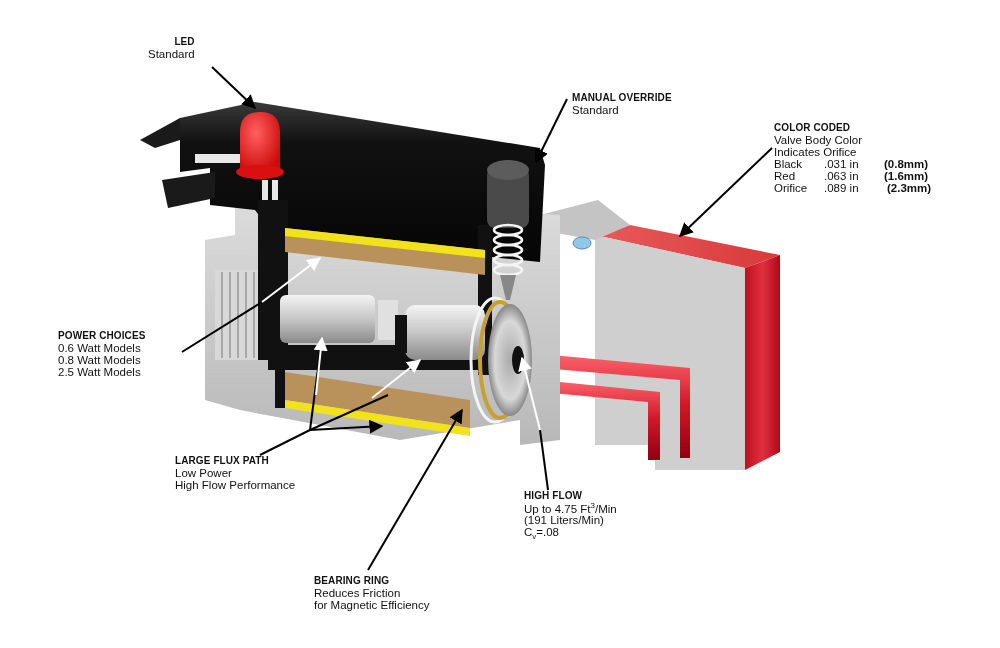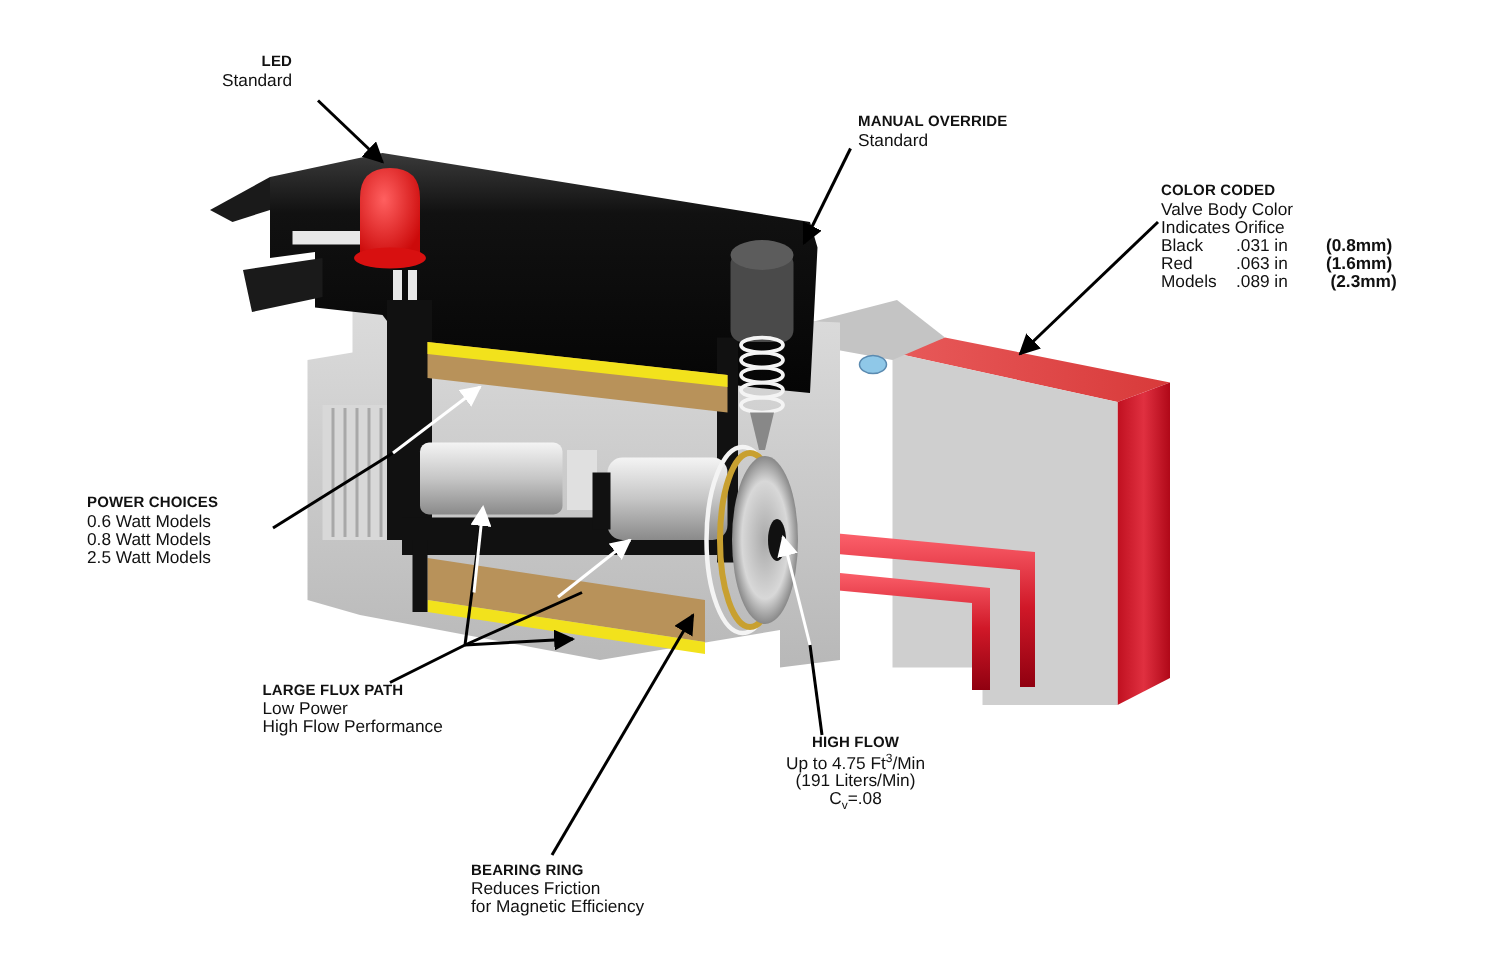--- a/index.html
+++ b/index.html
@@ -161,21 +161,21 @@
     <line x1="548" y1="490" x2="540" y2="430" stroke="#000"></line>
     <line x1="540" y1="430" x2="522" y2="358" stroke="#fff" marker-end="url(#ahw)"></line>
   </g>
 </svg>
 
 <div class="label" style="left:170px; top:37px; text-align:right;">
   <div class="title">LED</div>
   <span class="line" style="margin-left:-22px;">Standard</span>
 </div>
 
-<div class="label" style="left:572px; top:77px;">
+<div class="label" style="left:572px; top:93px;">
   <div class="title">MANUAL OVERRIDE</div>
   <span class="line">Standard</span>
 </div>
 
 <div class="label" style="left:774px; top:123px;">
   <div class="title">COLOR CODED</div>
   <span class="line">Valve Body Color</span>
   <span class="line">Indicates Orifice</span>
   <table class="spec-table">
     <tbody>
@@ -183,42 +183,42 @@
       <td class="c1">Black</td>
       <td class="c2">.031 in</td>
       <td class="c3">(0.8mm)</td>
     </tr>
     <tr>
       <td class="c1">Red</td>
       <td class="c2">.063 in</td>
       <td class="c3">(1.6mm)</td>
     </tr>
     <tr>
-      <td class="c1">Models</td>
+      <td class="c1">Orifice</td>
       <td class="c2">.089 in</td>
       <td class="c3" style="padding-left:3px;text-align:right;">(2.3mm)</td>
     </tr>
   </tbody>
     </table>
 </div>
 
 <div class="label" style="left:58px; top:331px;">
   <div class="title">POWER CHOICES</div>
   <span class="line">0.6 Watt Models</span>
   <span class="line">0.8 Watt Models</span>
   <span class="line">2.5 Watt Models</span>
 </div>
 
 <div class="label" style="left:175px; top:456px;">
   <div class="title">LARGE FLUX PATH</div>
   <span class="line">Low Power</span>
   <span class="line">High Flow Performance</span>
 </div>
 
-<div class="label" style="left:524px; top:491px;text-align:center;">
+<div class="label" style="left:524px; top:491px;">
   <div class="title">HIGH FLOW</div>
   <span class="line"><span>Up to 4.75 Ft</span><sup>3</sup><span>/Min</span></span>
   <span class="line">(191 Liters/Min)</span>
   <span class="line"><span>C</span><sub>v</sub><span>=.08</span></span>
 </div>
 
 <div class="label" style="left:314px; top:576px;">
   <div class="title">BEARING RING</div>
   <span class="line">Reduces Friction</span>
   <span class="line">for Magnetic Efficiency</span>

